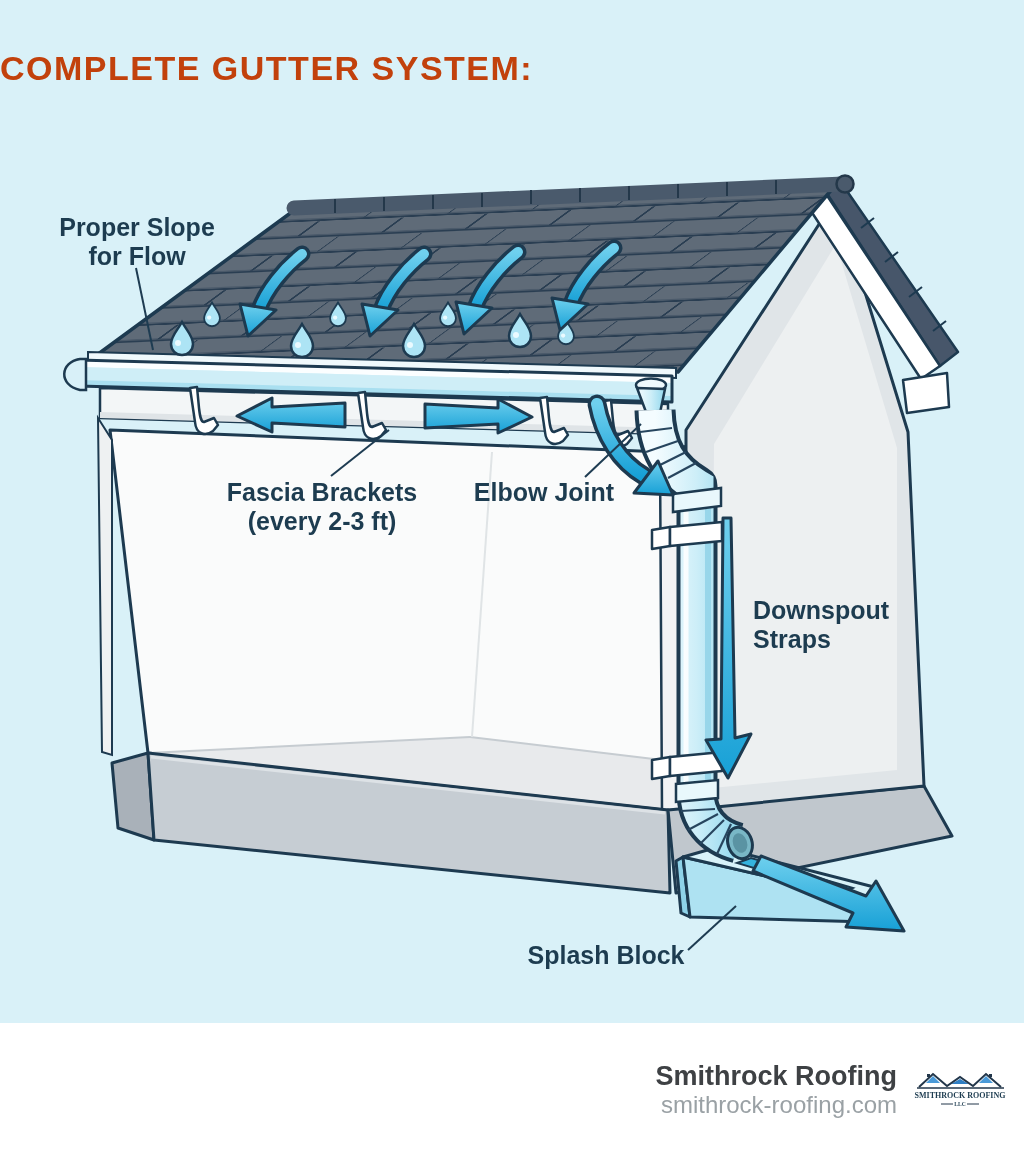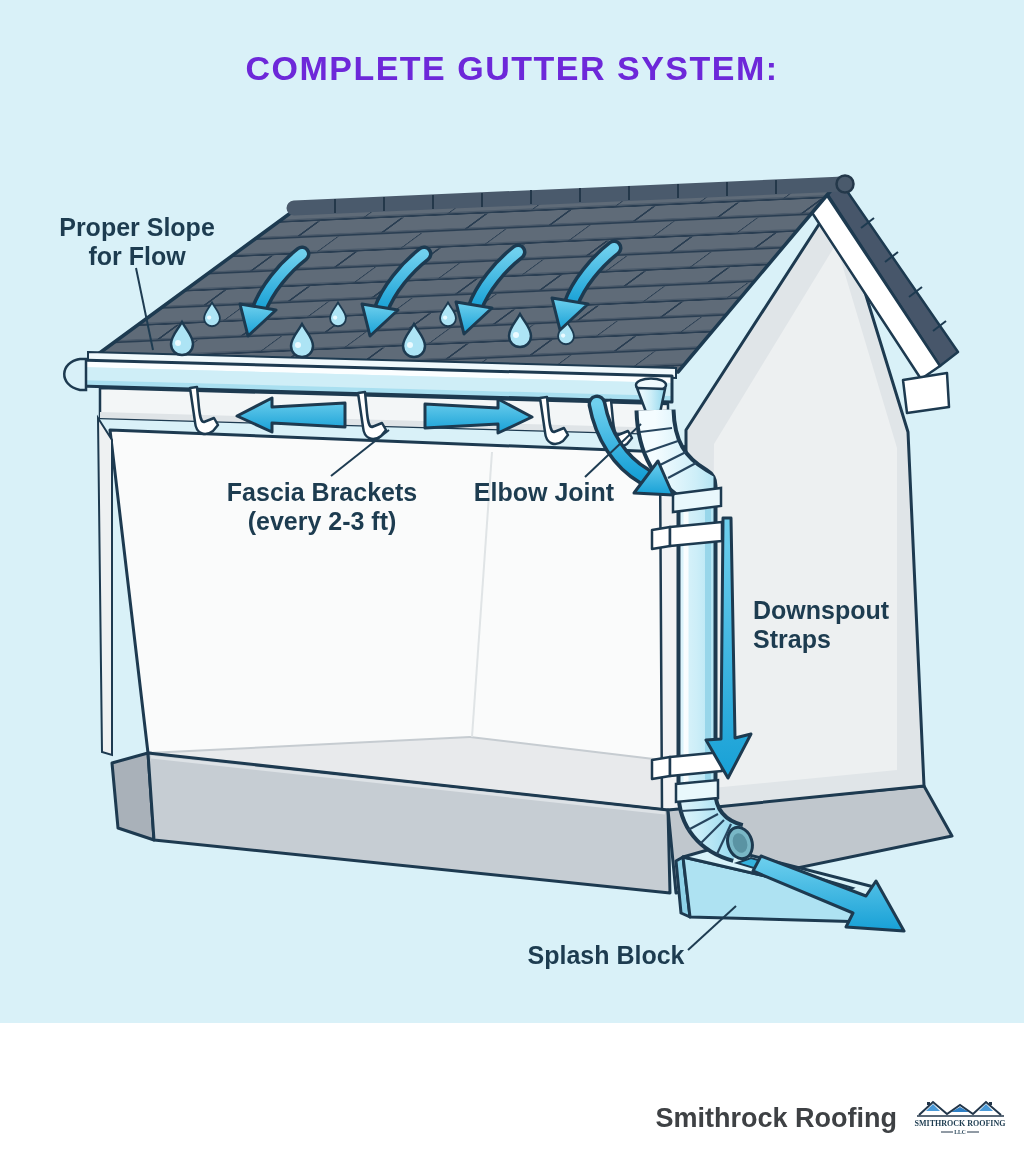--- a/index.html
+++ b/index.html
@@ -1,23 +1,23 @@
 <!DOCTYPE html>
 <html><head>
 <meta charset="utf-8">
 <style>
   html,body{margin:0;padding:0;}
   .canvas{position:relative;width:1024px;height:1154px;background:#ffffff;overflow:hidden;
           font-family:"Liberation Sans", sans-serif;}
   .sky{position:absolute;left:0;top:0;width:1024px;height:1023px;background:#d9f1f8;}
-  .title{position:absolute;left:0;top:46px;width:1024px;text-align:center;
-         font-weight:bold;font-size:34px;line-height:45px;letter-spacing:1.5px;color:#6d28d9;}
+  .title{position:absolute;left:0;top:46px;width:1024px;
+         font-weight:bold;font-size:34px;line-height:45px;letter-spacing:1.5px;color:#c2410c;}
   .diagram-svg{position:absolute;left:0;top:0;}
   .footer{position:absolute;left:0;top:1023px;width:1024px;height:131px;background:#ffffff;}
-  .brand-wrap{position:absolute;right:16px;top:38px;display:flex;align-items:center;gap:16px;margin-top:31px;}
+  .brand-wrap{position:absolute;right:16px;top:38px;display:flex;align-items:center;gap:16px;}
   .brand-text{text-align:right;}
   .brand-name{font-weight:bold;font-size:27px;color:#3e4144;line-height:30px;}
   .brand-url{font-size:24px;color:#9aa1a5;line-height:28px;}
   .lbl{fill:#1d3c50;font-family:"Liberation Sans", sans-serif;font-weight:bold;font-size:25px;}
   .lbl-mid{text-anchor:middle;}
   .leader{stroke:#1e3c52;stroke-width:2;fill:none;}
 </style>
 </head>
 <body>
 
@@ -206,20 +206,21 @@
     <text class="lbl lbl-mid" x="544" y="501">Elbow Joint</text>
     <text class="lbl" x="753" y="619">Downspout</text>
     <text class="lbl" x="753" y="648">Straps</text>
     <text class="lbl lbl-mid" x="606" y="964">Splash Block</text>
   </svg>
 
   <div class="footer">
     <div class="brand-wrap">
       <div class="brand-text">
         <div class="brand-name">Smithrock Roofing</div>
+        <div class="brand-url">smithrock-roofing.com</div>
       </div>
       <svg width="95" height="52" viewBox="0 0 95 48">
         <polygon points="13,17 20,10 27,17" fill="#4a9ad8"></polygon>
         <polygon points="38,18 47,13 56,18" fill="#2f7fc4"></polygon>
         <polygon points="66,17 73,10 80,17" fill="#4a9ad8"></polygon>
         <path d="M6,21 L20,8 L34,20 L47,11 L60,20 L73,8 L88,21" fill="none" stroke="#22364a" stroke-width="2"></path>
         <rect x="14" y="8" width="3" height="3" fill="#22364a"></rect>
         <rect x="76" y="8" width="3" height="3" fill="#22364a"></rect>
         <line x1="4" y1="22" x2="91" y2="22" stroke="#22364a" stroke-width="1.5"></line>
         <text x="47" y="32" text-anchor="middle" font-family="Liberation Serif, serif" font-weight="bold" font-size="8" fill="#1d3c50">SMITHROCK ROOFING</text>

